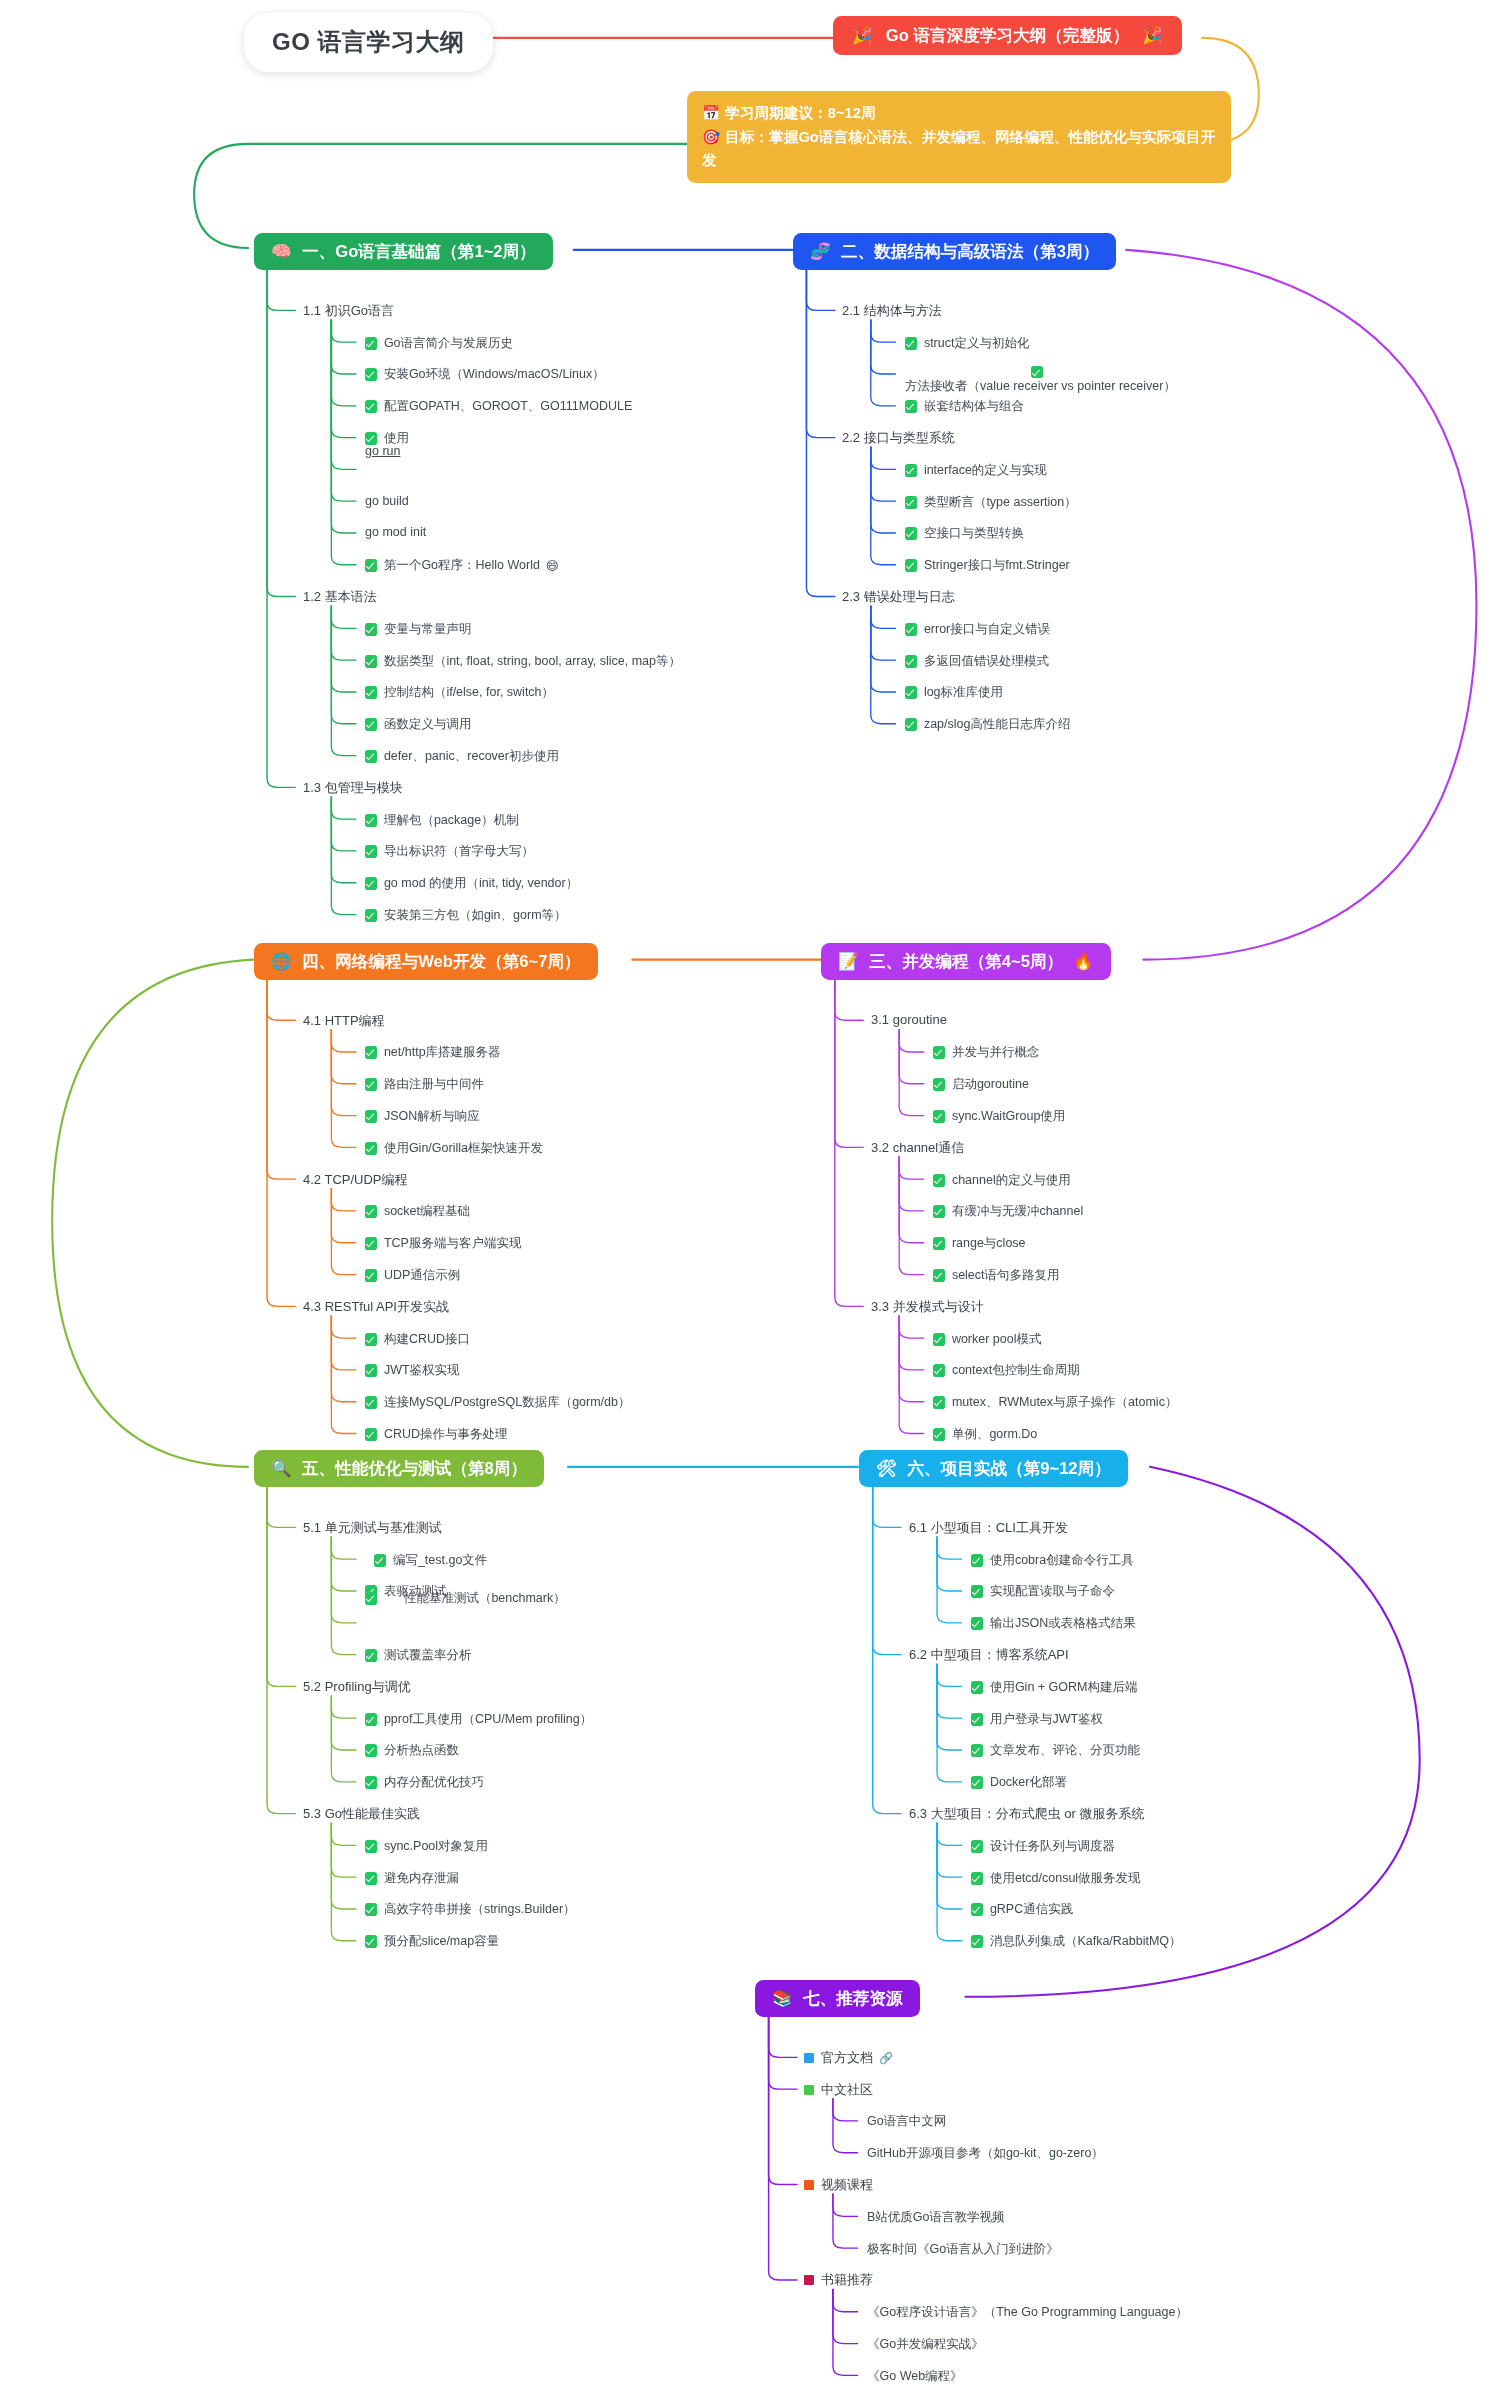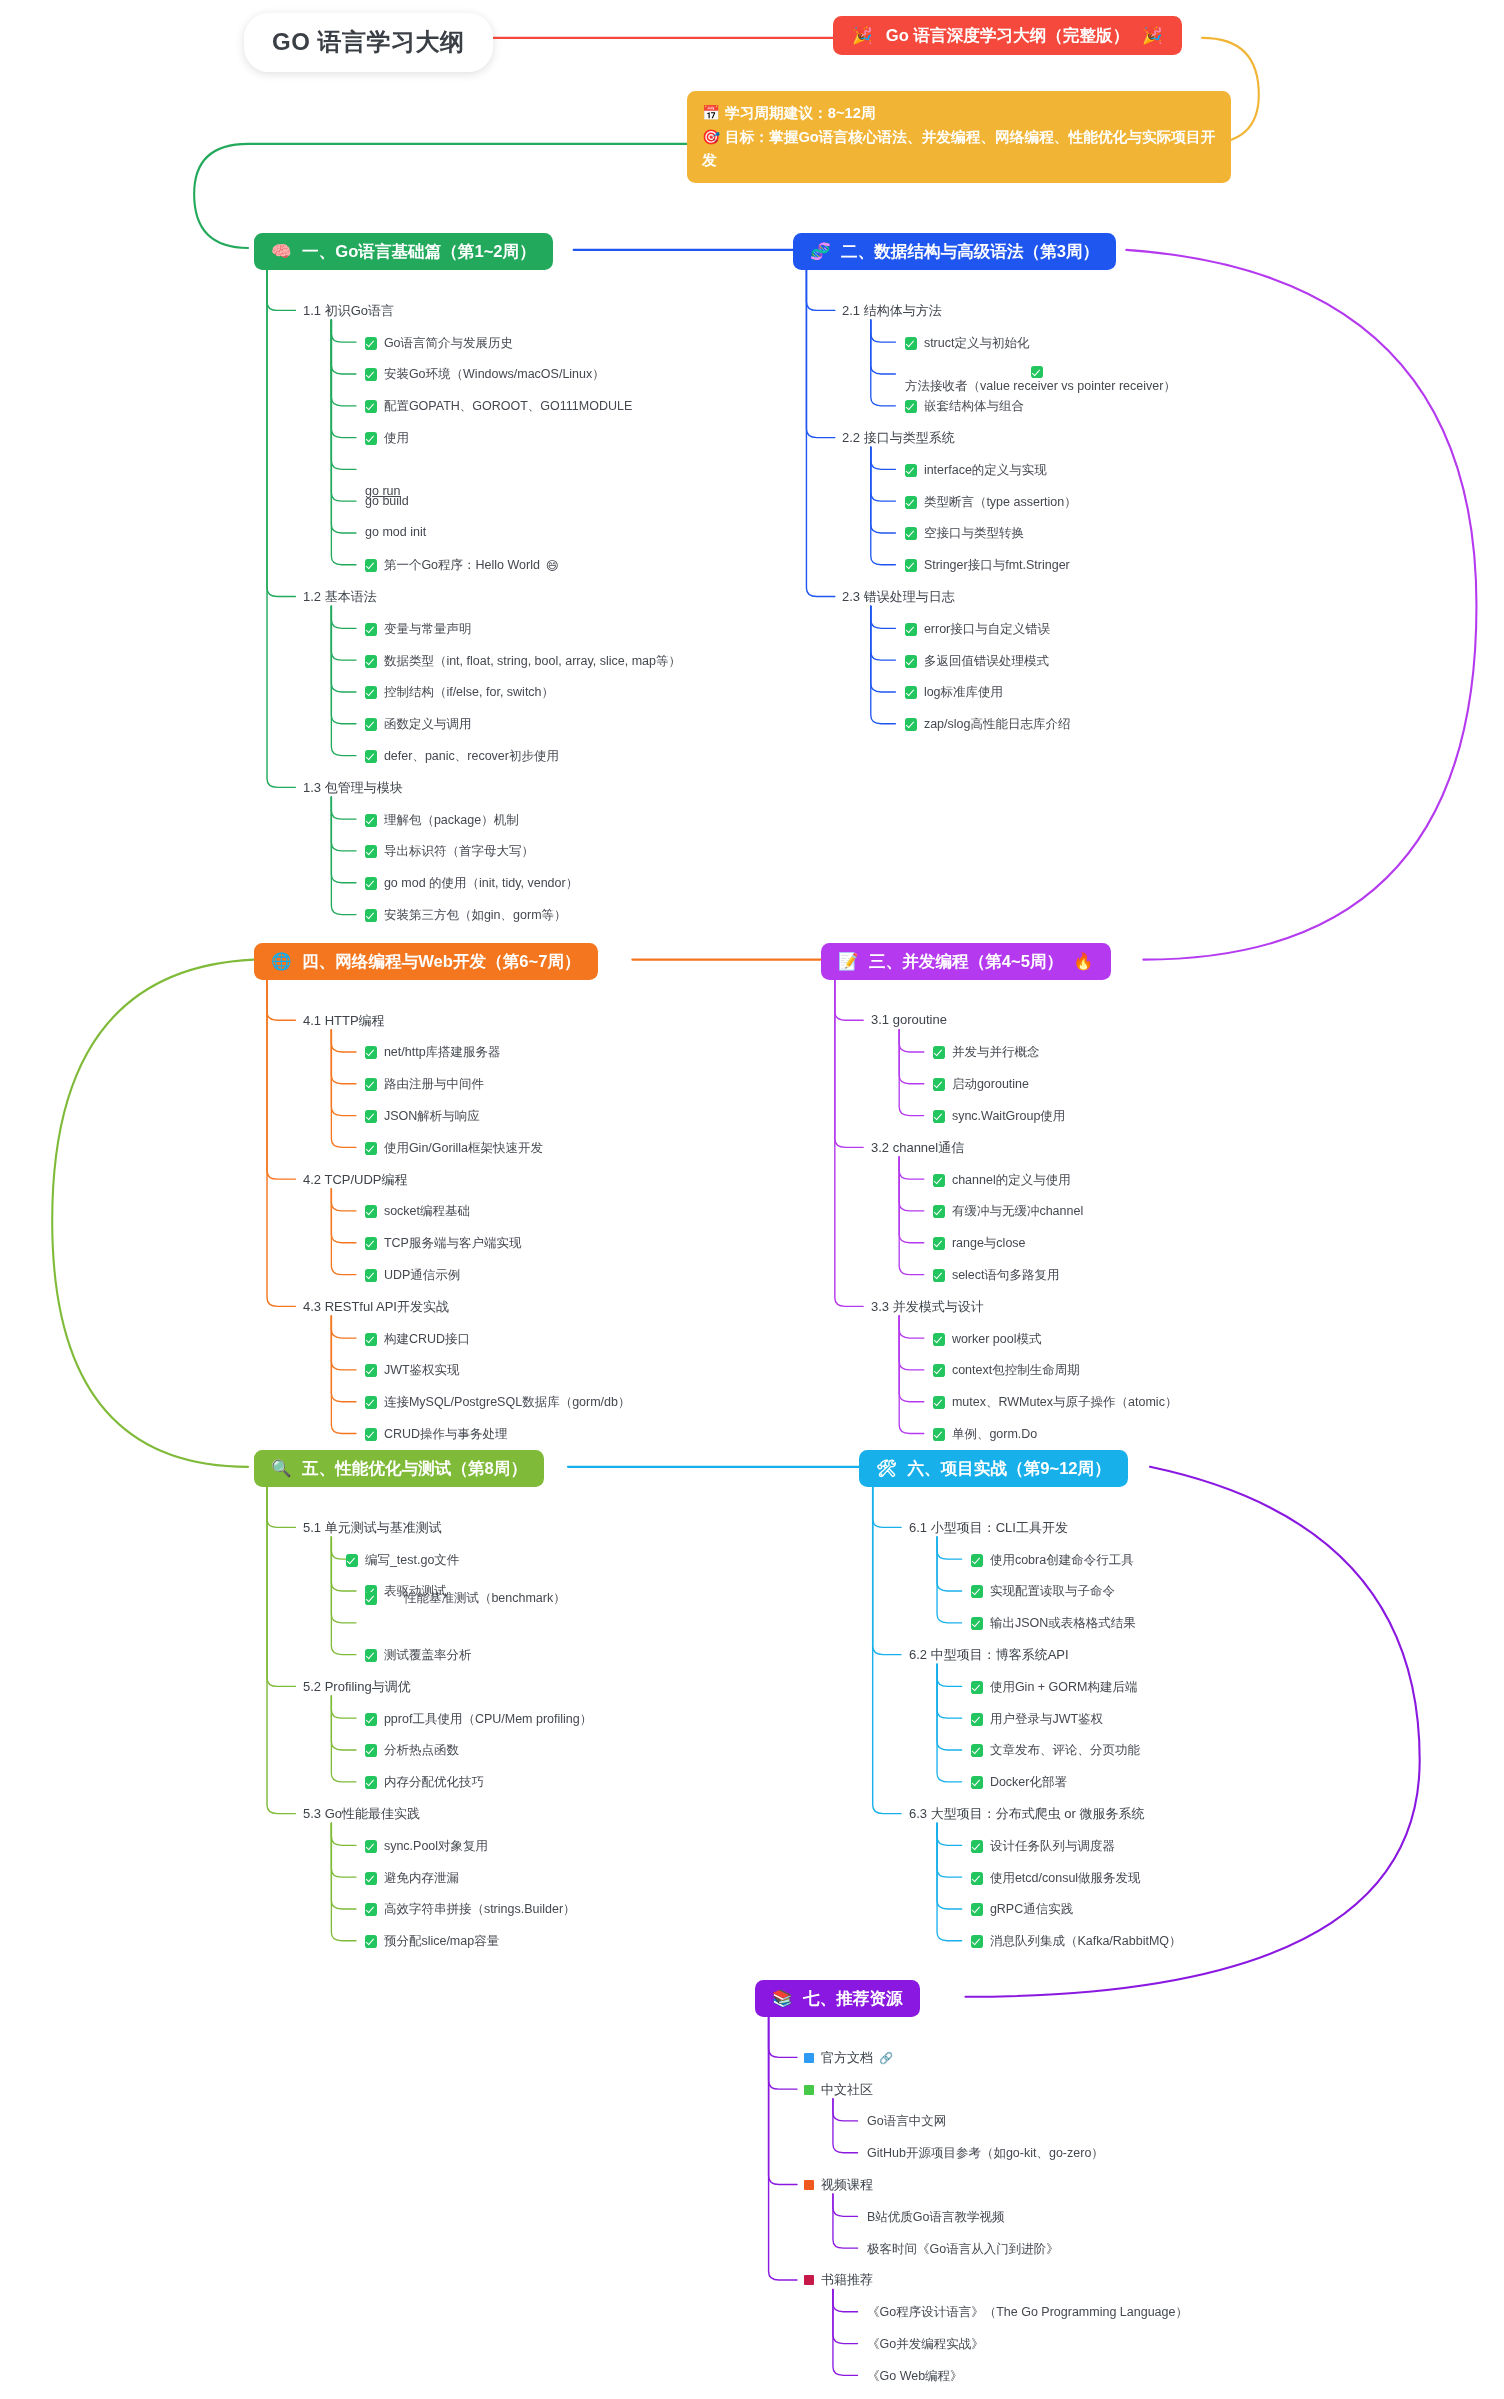--- a/index.html
+++ b/index.html
@@ -217,21 +217,21 @@
         <span>安装Go环境（Windows/macOS/Linux）</span>
       </div>
       <div class="row lvl3" style="left: 365px; top: 398px;">
         <span class="chk"></span>
         <span>配置GOPATH、GOROOT、GO111MODULE</span>
       </div>
       <div class="row lvl3" style="left: 365px; top: 430px;">
         <span class="chk"></span>
         <span>使用</span>
       </div>
-      <div class="row lvl3" style="left: 365px; top: 484px; text-decoration: underline;">
+      <div class="row lvl3" style="left: 365px; top: 444px; text-decoration: underline;">
         <span>go run</span>
       </div>
       <div class="row lvl3" style="left: 365px; top: 494px;">
         <span>go build</span>
       </div>
       <div class="row lvl3" style="left: 365px; top: 525px;">
         <span>go mod init</span>
       </div>
       <div class="row lvl3" style="left: 365px; top: 557px;">
         <span class="chk"></span>
@@ -452,21 +452,21 @@
         <span class="chk"></span>
         <span>单例、gorm.Do</span>
       </div>
       <div class="sec-head" style="left: 254px; top: 1450px; background: rgb(127, 186, 56);">
         <span>🔍</span>
         <span>五、性能优化与测试（第8周）</span>
       </div>
       <div class="row lvl2" style="left: 303px; top: 1519px;">
         <span>5.1 单元测试与基准测试</span>
       </div>
-      <div class="row lvl3" style="left: 346px; top: 1552px;">
+      <div class="row lvl3" style="left: 374px; top: 1552px;">
         <span class="chk"></span>
         <span>编写_test.go文件</span>
       </div>
       <div class="row lvl3" style="left: 365px; top: 1583px;">
         <span class="chk"></span>
         <span>表驱动测试</span>
       </div>
       <div class="row lvl3" style="left: 365px; top: 1590px; gap: 20px;">
         <span class="chk"></span>
         <span>性能基准测试（benchmark）</span>

